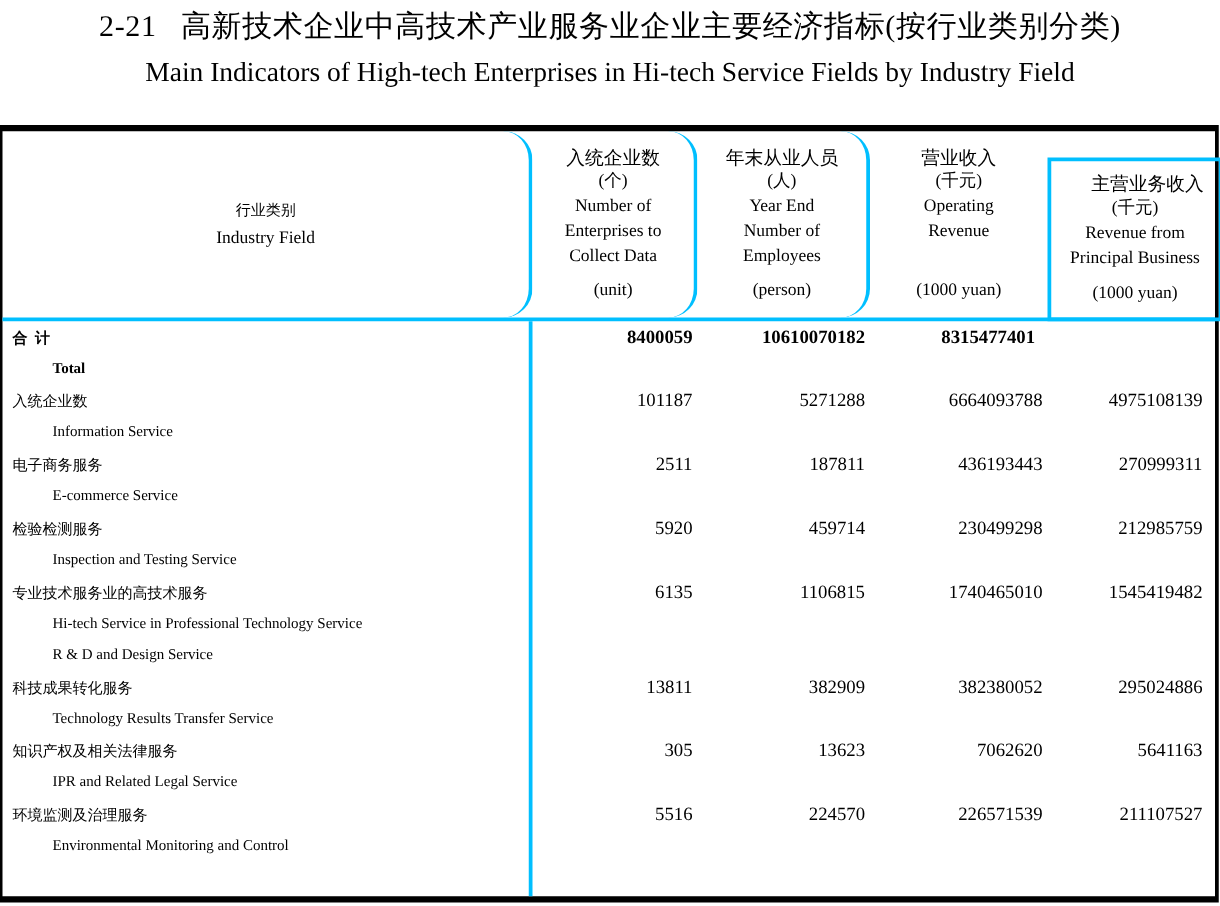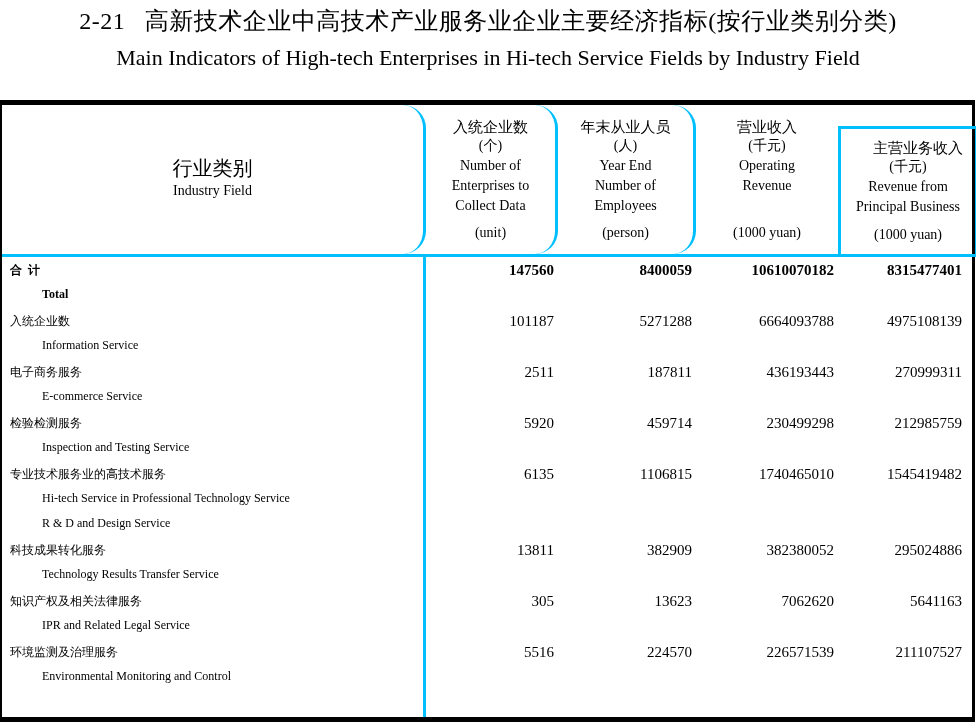--- a/index.html
+++ b/index.html
@@ -27,21 +27,21 @@
     display:grid; grid-template-columns:424px 132px 138px 142px 1fr;
   }
   .hcell { display:flex; flex-direction:column; align-items:center;
     text-align:center; font-size:14px; line-height:20px; padding-top:13px; }
   .hc-sep { border-right:3px solid var(--cy);border-radius:23px; }
   .hcell .zh { font-size:15px; line-height:19px; }
   .hcell .unit-zh { font-size:14px; line-height:17px; }
   .hcell .en-lines { white-space:pre-line; margin-top:2px; }
   .hcell .unit-en { margin-top:auto; margin-bottom:11px; }
   .hc1 { justify-content:center; padding-top:0; }
-  .hc1 .zh { font-size:20px; }
+  .hc1 .zh { font-size:12px; }
   .hc1 .en-lines { margin-top:3px; }
   .hc5-wrap { position:relative; }
   .hl-box {
     position:absolute; left:0; right:-6px; top:21px; bottom:-3px;
     border:3px solid var(--cy);
     display:flex; flex-direction:column; align-items:center; text-align:center;
     font-size:14px; line-height:20px; padding-top:10px;
   }
   .hl-box .zh { font-size:15px; line-height:19px;margin-left:20px; }
   .hl-box .unit-zh { font-size:14px; line-height:17px; }
@@ -117,21 +117,20 @@
       </div>
 
     </div>
 
     <div class="tbody">
       <div class="vline"></div>
 
     <div class="rowpair bold">
           <div class="rline1">
             <div class="cname">合  计</div>
-            <div class="cval">147560</div>
             <div class="cval">8400059</div>
             <div class="cval">10610070182</div>
             <div class="cval">8315477401</div>
           </div>
           <div class="rline2">Total</div>
         </div>
         <div class="rowpair">
           <div class="rline1">
             <div class="cname">入统企业数</div>
             <div class="cval">101187</div>

